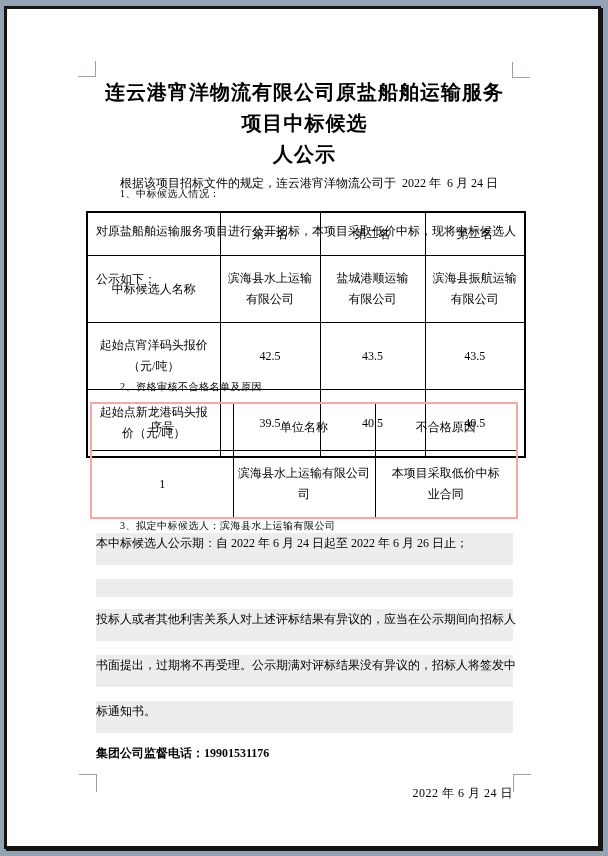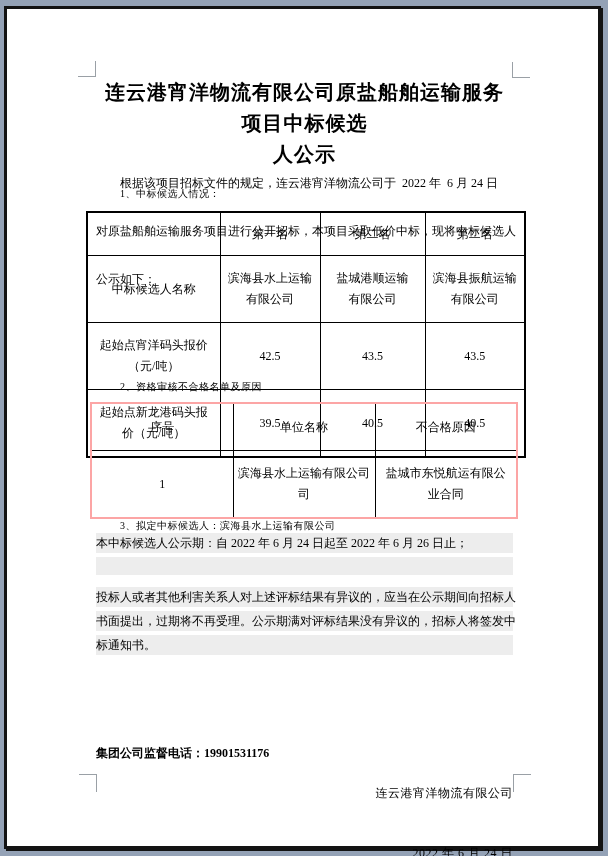--- a/index.html
+++ b/index.html
@@ -53,22 +53,22 @@
   .t1 .tr-p1    td { height:45px; }
   .t1 .tr-p2    td { height:53px; }
 
   .t2 { position:absolute; top:325px; left:-6px; width:428px; border:2px solid #fca5a5; }
   .t2 col { width:33.33%; }
   .t2 .tr-head td { height:24px; line-height:22px; }
   .t2 .tr-data td { height:46px; }
 
   .notice { position:absolute; top:456px; left:0; right:0; }
   .band {
-    background:#ededed; height:20px; line-height:20px;
-    margin-bottom:4px; font-size:12px; white-space:pre; overflow:visible;
+    background:#ededed; height:32px; line-height:20px;
+    margin-bottom:14px; font-size:12px; white-space:pre; overflow:visible;
   }
   .band.empty { height:18px; margin-bottom:12px; }
 
   .phones { position:absolute; top:626px; left:0;
     font-size:12px; line-height:20px; font-weight:bold; white-space:pre; }
   .sign { position:absolute; top:666px; right:0;
     text-align:right; font-size:12px; line-height:20px; letter-spacing:0.5px; white-space:pre; }
 </style>
 </head>
 <body>
@@ -145,39 +145,38 @@
       <tbody>
         <tr class="tr-head">
           <td>序号</td>
           <td>单位名称</td>
           <td>不合格原因</td>
         </tr>
         <tr class="tr-data">
           <td>1</td>
           <td>滨海县水上运输有限公司
 司</td>
-          <td>盐城市东悦航运有限公
+          <td>本项目采取低价中标
 业合同</td>
         </tr>
       </tbody>
     </table>
 
     <div class="sec-heading sec3">3、拟定中标候选人：滨海县水上运输有限公司</div>
 
     <div class="notice">
       <div class="band">本中标候选人公示期：自 2022 年 6 月 24 日起至 2022 年 6 月 26 日止；</div>
       <div class="band empty"></div>
       <div class="band">投标人或者其他利害关系人对上述评标结果有异议的，应当在公示期间向招标人</div>
       <div class="band">书面提出，过期将不再受理。公示期满对评标结果没有异议的，招标人将签发中</div>
       <div class="band">标通知书。</div>
     </div>
 
     <div class="phones">
       <div>集团公司监督电话：19901531176</div>
     </div>
 
     <div class="sign">
-      <div>连云港宵洋物流有限公司</div>
       <div>2022 年 6 月 24 日</div>
     </div>
 
   </div>
 </div>
 
 </body></html>

